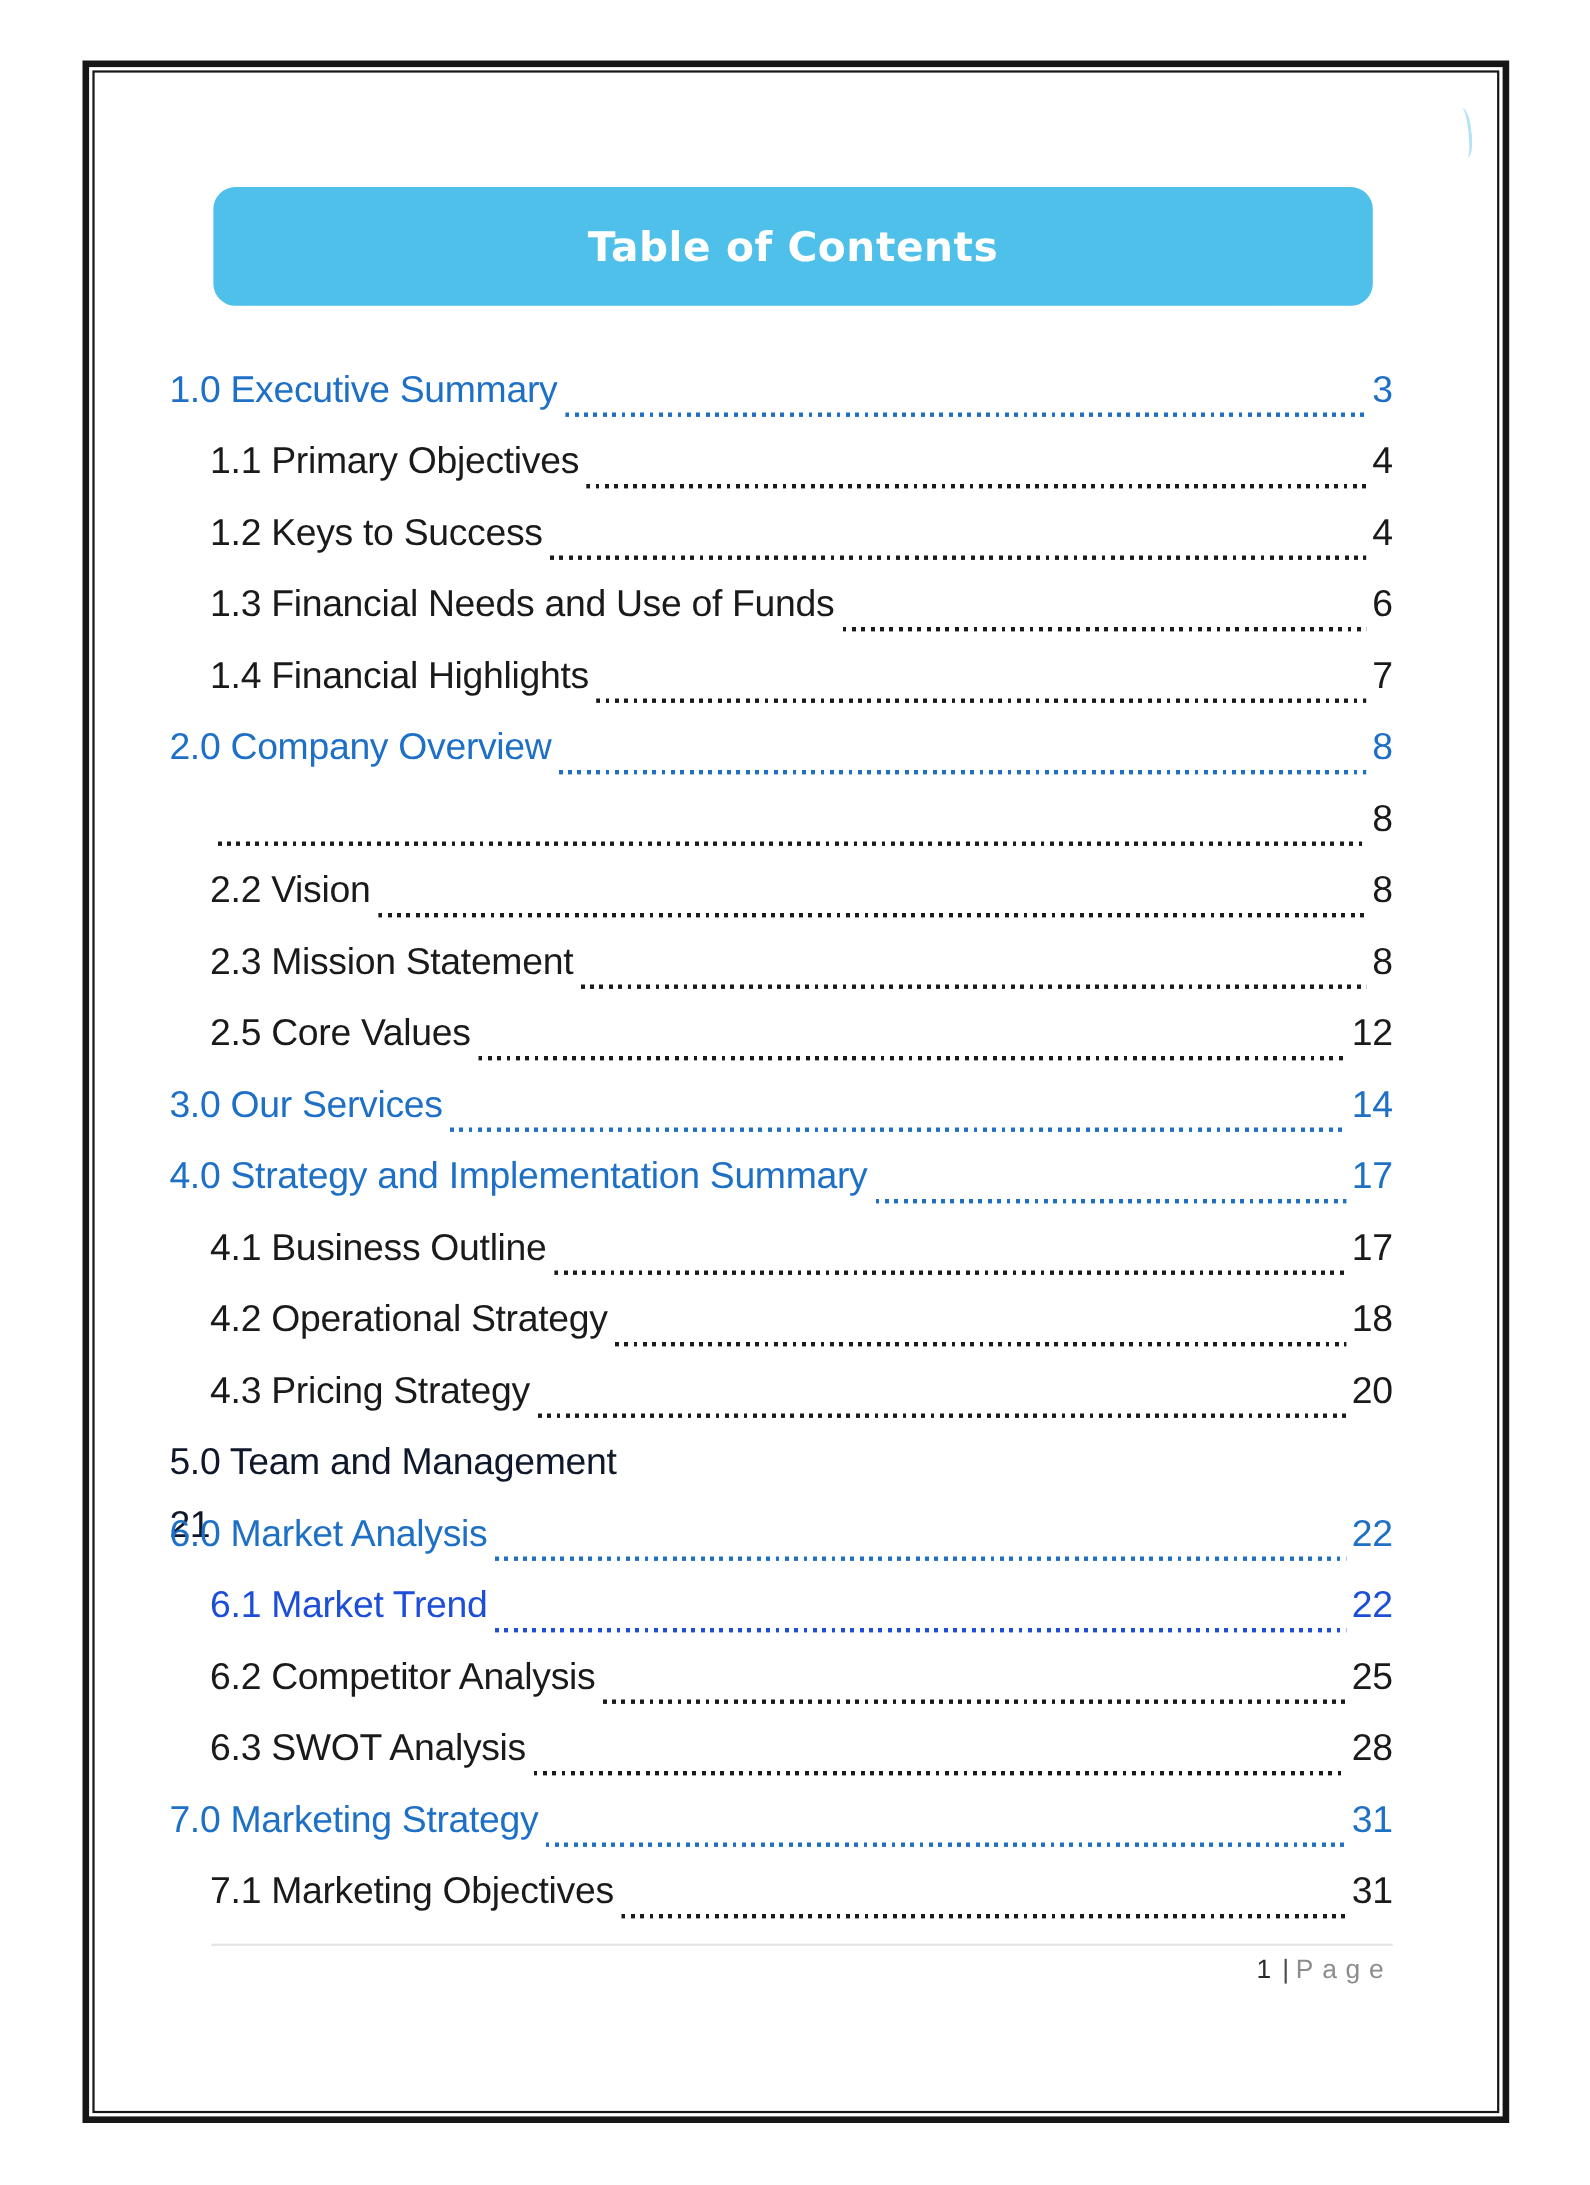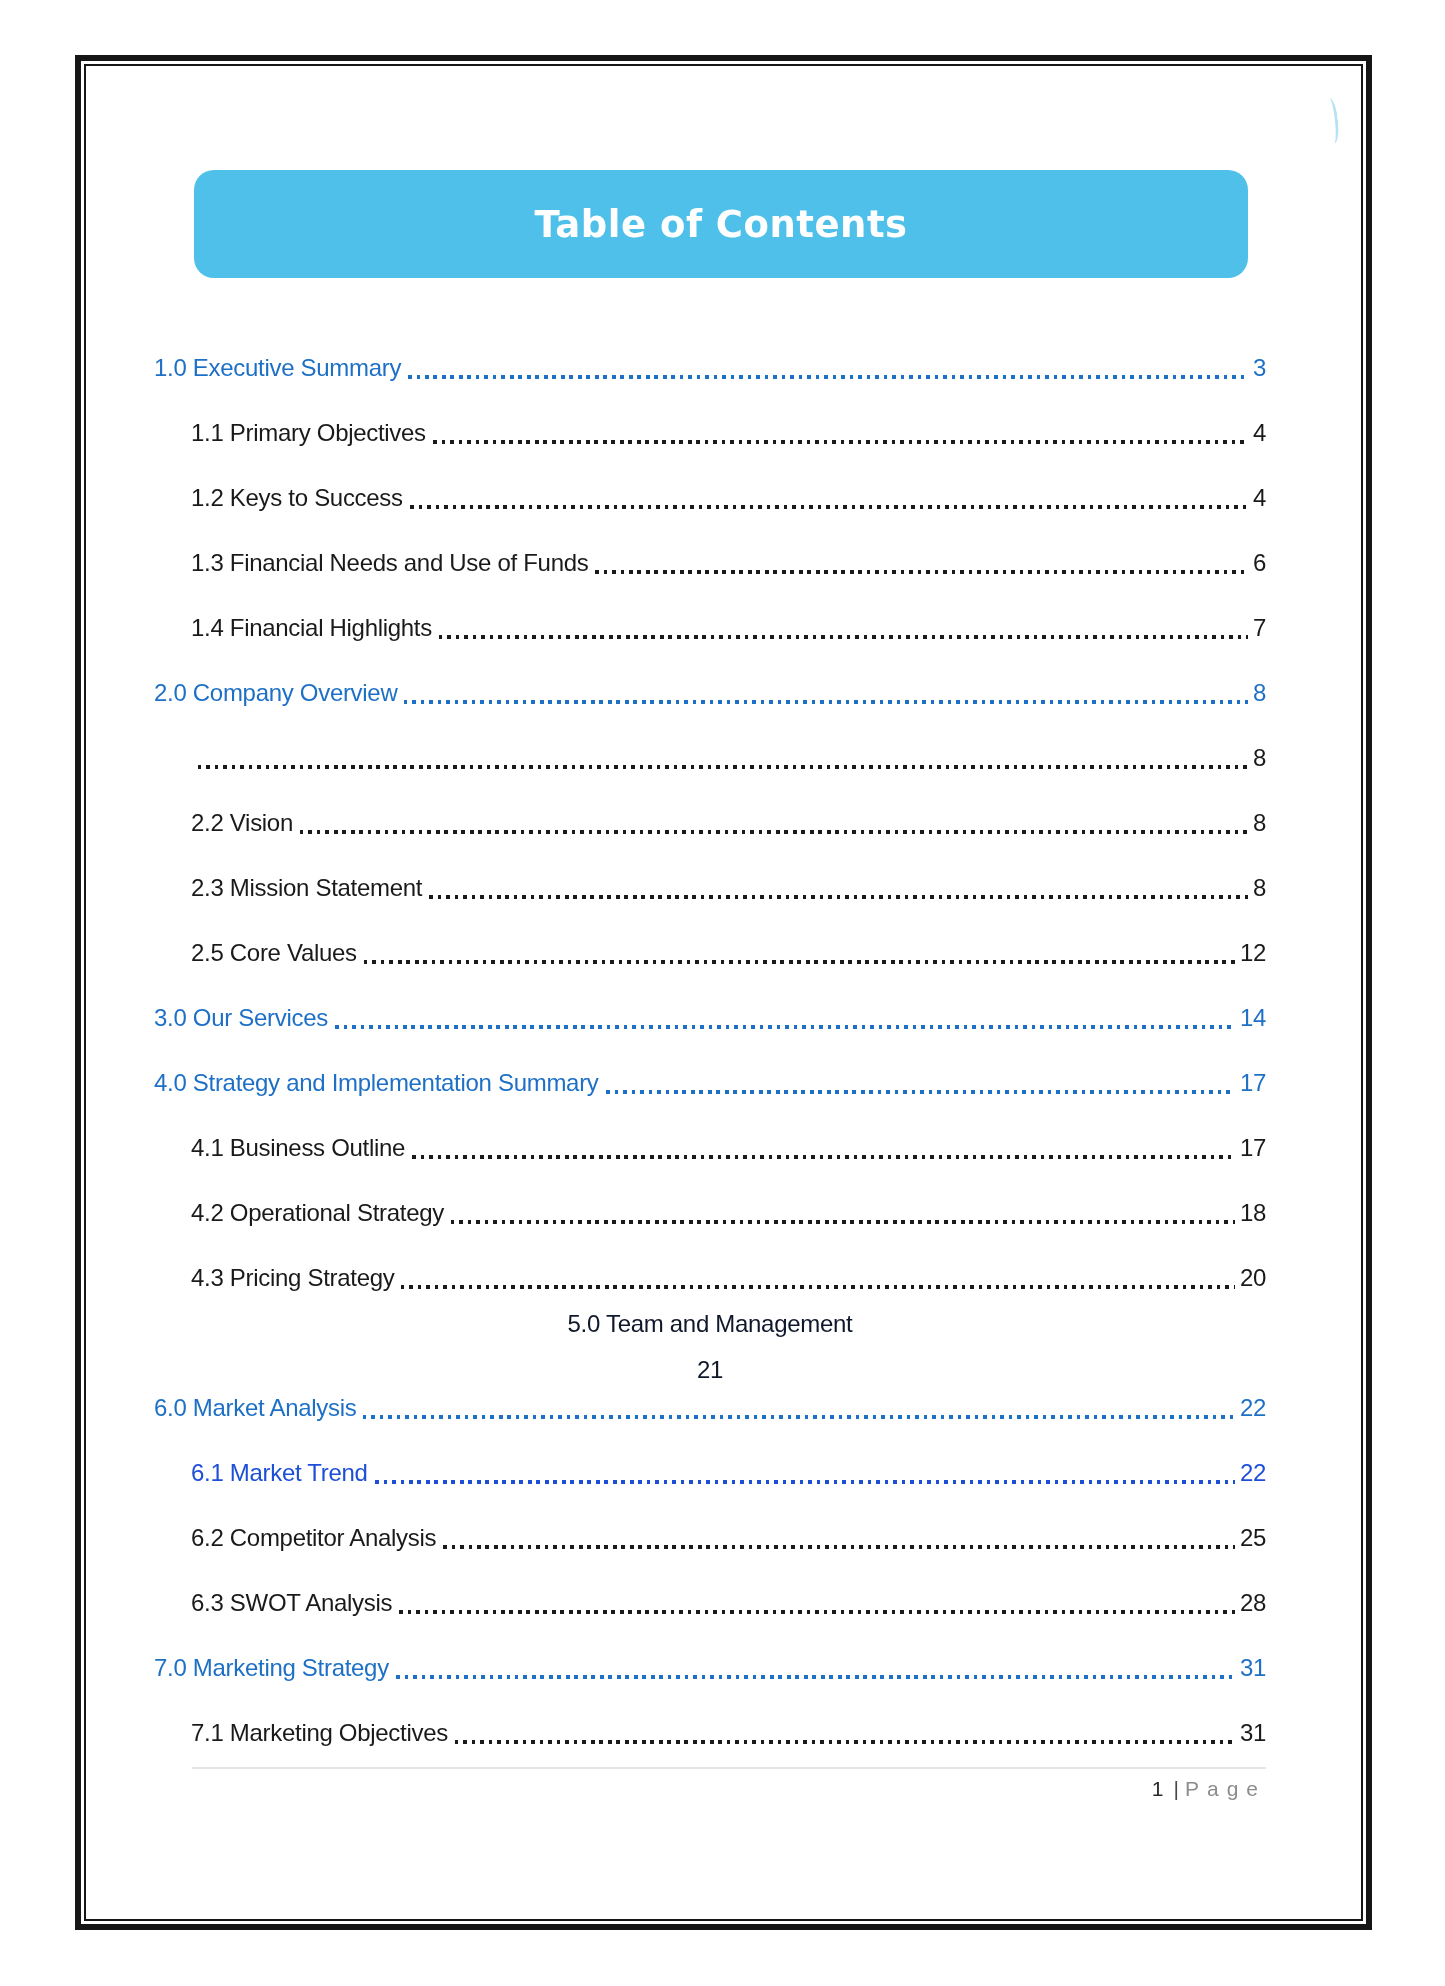--- a/index.html
+++ b/index.html
@@ -52,22 +52,22 @@
     font-size: 37px;
     letter-spacing: 0.5px;
   }
   
   .toc-list {
     margin-top: 57px;
   }
   .toc-row {
     height: 65px;
     display: flex;
-    align-items: center;
-    font-size: 24px;
+    align-items: flex-start;
+    font-size: 34px;
     letter-spacing: -0.3px;
     cursor: pointer;
   }
   .toc-row.lvl2 {
     padding-left: 37px;
   }
   .toc-label {
     white-space: nowrap;
   }
   .toc-leader {
@@ -88,21 +88,21 @@
     margin-top: 2px;
   }
   .footer-line {
     height: 0;
     border-top: 2px solid #e4e4e4;
     margin-left: 38px;
   }
   .footer-text {
     margin-top: 8px;
     text-align: right;
-    font-size: 21px;
+    font-size: 24px;
   }
   .pg-num { color: #2b2b2b; }
   .pg-sep { color: #4a4a4a; margin: 0 6px 0 10px; }
   .pg-word { color: #8c8c8c; letter-spacing: 8px; }
   
   .ink-mark {
     position: absolute;
     right: 23px;
     top: 32px;
     width: 10px;

